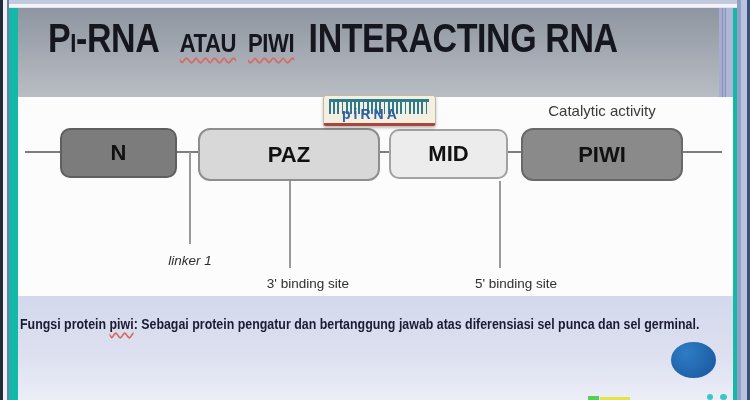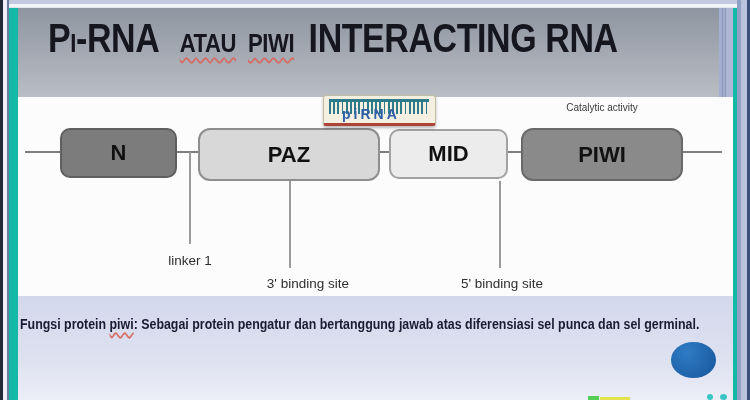--- a/index.html
+++ b/index.html
@@ -39,41 +39,41 @@
 
   #backbone{left:25px;top:151px;width:697px;height:2px;background:#7e7e7e;z-index:2;}
 
   .domain{position:absolute;display:flex;align-items:center;justify-content:center;
     font-weight:bold;color:#111;z-index:3;box-sizing:border-box;}
   #dom-n   {left:60px; top:128px;width:117px;height:50px;background:#7c7c7c;border:2px solid #5f5f5f;border-radius:10px;font-size:22px;}
   #dom-paz {left:198px;top:128px;width:182px;height:53px;background:#d8d8d8;border:2px solid #8e8e8e;border-radius:12px;font-size:22px;}
   #dom-mid {left:389px;top:129px;width:119px;height:50px;background:#ececec;border:2px solid #a2a2a2;border-radius:10px;font-size:22px;}
   #dom-piwi{left:521px;top:128px;width:162px;height:53px;background:#8a8a8a;border:2px solid #696969;border-radius:12px;font-size:22px;}
 
-  #catalytic{left:522px;top:102px;width:160px;text-align:center;font-size:10px;color:#3a3a3a;z-index:2;}
+  #catalytic{left:522px;top:102px;width:160px;text-align:center;font-size:15px;color:#3a3a3a;z-index:2;}
 
   
   #pirna-tag{left:323px;top:95px;width:113px;height:31px;background:#f3f0e2;
     border:1px solid #c2bca4;border-bottom:3px solid #ae4438;border-radius:3px;
     box-shadow:0 2px 3px rgba(0,0,0,0.25);z-index:4;box-sizing:border-box;}
   #pirna-comb{position:absolute;left:5px;top:3px;width:100px;height:12px;
     border-top:3px solid #2c7a8a;
     background:repeating-linear-gradient(90deg,#2c7a8a 0,#2c7a8a 1.8px,rgba(0,0,0,0) 1.8px,rgba(0,0,0,0) 4.2px);}
   #pirna-text{position:absolute;left:18px;top:10px;font-size:14px;font-weight:bold;
     color:#2f5fa8;letter-spacing:3px;}
 
   
   .vline{position:absolute;width:2px;background:#9a9a9a;z-index:2;}
   #line-linker{left:189px;top:152px;height:92px;}
   #line-b3{left:289px;top:181px;height:87px;}
   #line-b5{left:499px;top:181px;height:87px;}
   .ann{position:absolute;font-size:13.5px;color:#2f2f2f;text-align:center;z-index:2;}
-  #ann-linker{left:160px;top:253px;width:60px;}
+  #ann-linker{left:160px;top:253px;width:60px;font-style:italic;}
   #ann-b3{left:243px;top:276px;width:106px;text-align:right;}
-  #ann-b5{left:449px;top:276px;width:106px;}
+  #ann-b5{left:463px;top:276px;width:106px;}
 
   
   #footer{left:18px;top:296px;width:715px;height:104px;
     background:linear-gradient(180deg,#d3d8ec 0%,#dde1f0 60%,#eceef7 100%);z-index:1;}
   #caption{left:20px;top:315px;white-space:nowrap;transform:scaleX(0.8);transform-origin:left top;
     font-size:15.5px;font-weight:bold;color:#1b1b33;z-index:2;}
   #caption .sq{text-underline-offset:3px;}
   #blue-circle{left:671px;top:342px;width:45px;height:36px;border-radius:50%;
     background:radial-gradient(circle at 35% 30%, #2f7cc4 0%, #1c5fa6 75%);z-index:2;}
 

